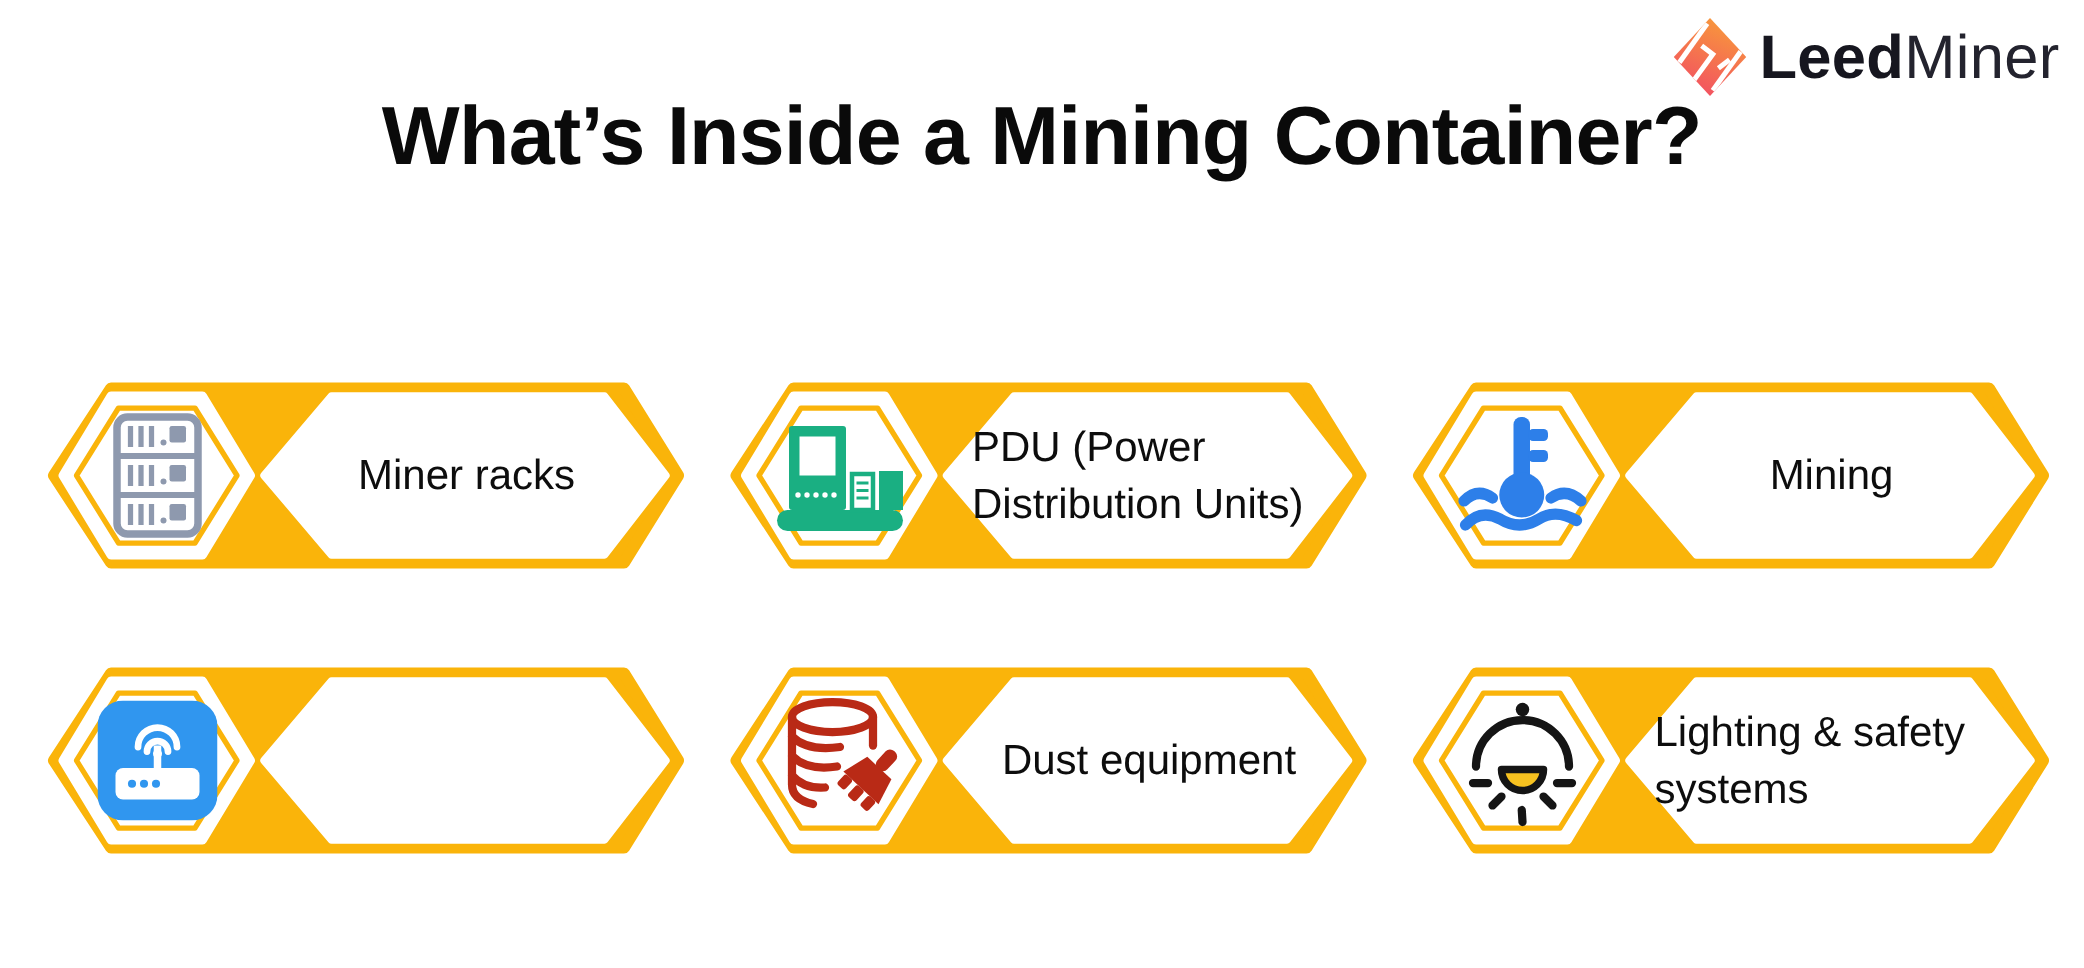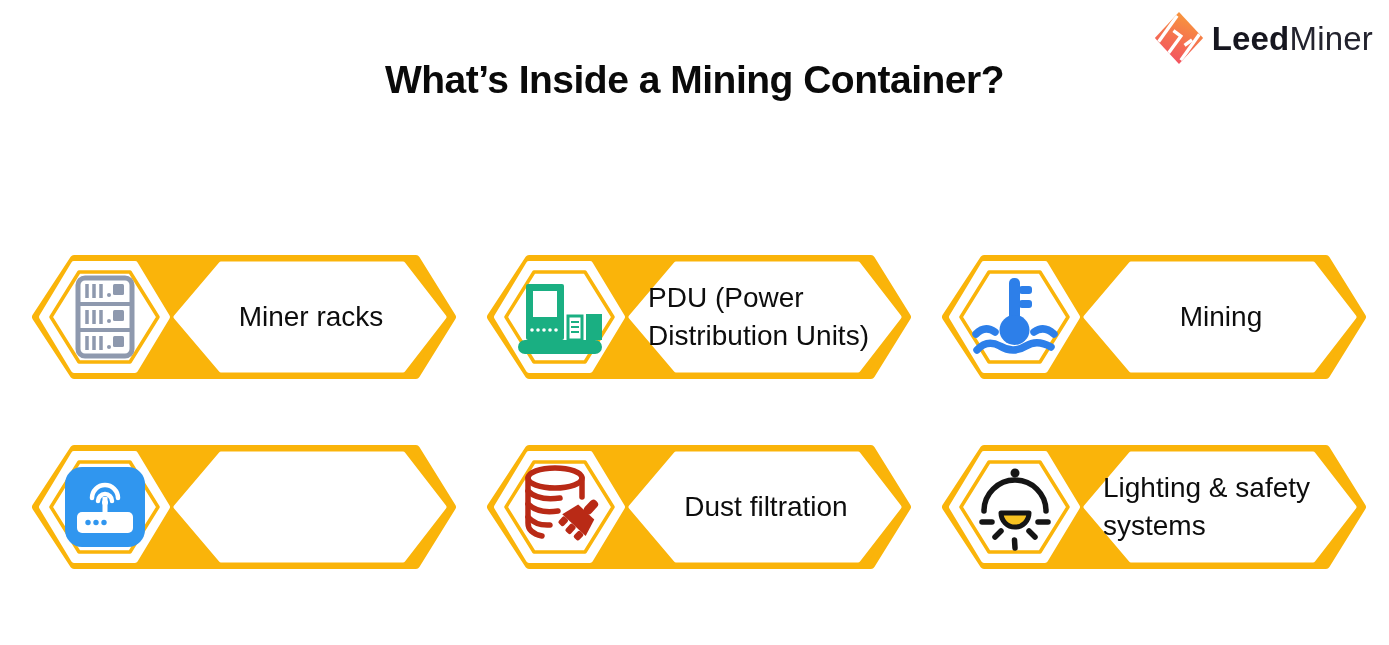--- a/index.html
+++ b/index.html
@@ -6,28 +6,28 @@
   *{ box-sizing:border-box; }
   html,body{ margin:0; padding:0; }
   body{
     width:1389px; height:645px; position:relative; overflow:hidden;
     background:#ffffff; font-family:"Liberation Sans", sans-serif;
   }
 
   
   .logo{ position:absolute; top:10px; right:16px; display:flex; align-items:center; gap:7px; }
   .logo-mark{ width:52px; height:56px; }
-  .logo-text{ font-size:33px; color:#16161f; letter-spacing:.2px; line-height:1; }
+  .logo-text{ font-size:41px; color:#16161f; letter-spacing:.2px; line-height:1; }
   .brand-bold{ font-weight:700; }
   .brand-regular{ font-weight:400; color:#23232e; }
 
   
   .title{
     position:absolute; top:58px; left:0; width:100%; margin:0;
-    text-align:center; font-size:39px; font-weight:700; color:#0a0a0a; letter-spacing:-.5px;
+    text-align:center; font-size:55px; font-weight:700; color:#0a0a0a; letter-spacing:-.5px;
   }
 
   
   .grid{
     position:absolute; left:28px; top:251px;
     display:grid; grid-template-columns:repeat(3,432px); column-gap:23px; row-gap:58px;
   }
   .item{ position:relative; width:432px; height:132px; }
   .badge-bg{ position:absolute; left:0; top:0; width:100%; height:100%; overflow:visible; }
 
@@ -214,21 +214,21 @@
         </g>
         <g transform="translate(58,60) rotate(43)" fill="#B92A16">
           <rect x="-4.5" y="-30" width="9" height="16" rx="4"></rect>
           <path d="M-11 -15 L11 -15 L16 3 L-16 3 Z"></path>
           <rect x="-14" y="3" width="7" height="9" rx="2"></rect>
           <rect x="-3.5" y="3" width="7" height="10" rx="2"></rect>
           <rect x="7" y="3" width="7" height="9" rx="2"></rect>
         </g>
       </svg>
     </div>
-    <div class="label">Dust filtration</div>
+    <div class="label">Dust equipment</div>
   </div>
 
   <div class="item">
     <svg class="badge-bg" viewBox="0 0 432 132">
         <use href="#badge"></use>
       </svg>
     <div class="hex-icon">
       <svg width="84" height="90" viewBox="0 0 84 90">
         <circle cx="42" cy="11" r="4.5" fill="#151515"></circle>
         <path d="M11 49 A31 31 0 0 1 73 49" fill="none" stroke="#151515" stroke-width="5.5" stroke-linecap="round"></path>

